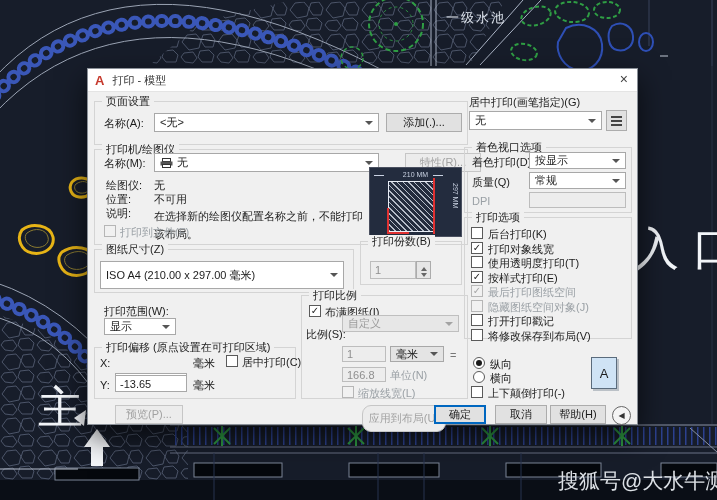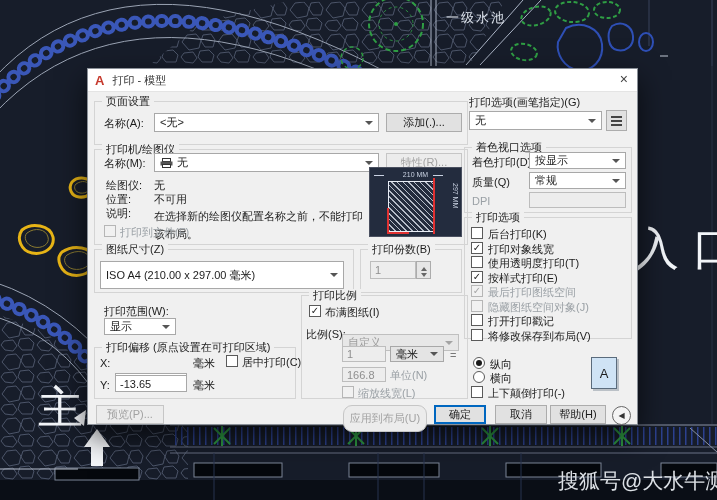--- a/index.html
+++ b/index.html
@@ -19,21 +19,21 @@
   .close{position:absolute;right:9px;top:2px;font-size:14px;color:#444;cursor:default;}
   .lbl{position:absolute;font-size:11px;color:#1c1c1c;white-space:nowrap;line-height:12px;}
   .lbl.dis{color:#9aa0a5;}
   .grp{position:absolute;border:1px solid #d4d4d4;box-sizing:border-box;}
   .glabel{position:absolute;top:-7px;left:7px;background:#f0f0f0;padding:0 4px;font-size:11px;color:#1c1c1c;white-space:nowrap;line-height:12px;}
   .dd{position:absolute;background:#fff;border:1px solid #a8a8a8;box-sizing:border-box;display:flex;align-items:center;padding:0 16px 0 5px;font-size:11px;color:#1c1c1c;white-space:nowrap;overflow:hidden;}
   .dd::after{content:"";position:absolute;right:5px;top:50%;margin-top:-2px;border:4px solid transparent;border-top:4px solid #555;}
   .dd.dis{background:#e7e7e7;color:#9a9a9a;border-color:#bfbfbf;}
   .dd.dis::after{border-top-color:#a3a3a3;}
   .btn{position:absolute;background:#e1e1e1;border:1px solid #acacac;box-sizing:border-box;display:flex;align-items:center;justify-content:center;font-size:11px;color:#1c1c1c;cursor:default;white-space:nowrap;}
-  .btn.dis{color:#a2a2a2;background:#ececec;border-color:#c6c6c6;}
+  .btn.dis{color:#a2a2a2;background:#ececec;border-color:#c6c6c6;margin-left:19px;}
   .btn.default{border-color:#0067c0;box-shadow:inset 0 0 0 1px #0067c0;}
   .txt{position:absolute;background:#fff;border:1px solid #a8a8a8;box-sizing:border-box;display:flex;align-items:center;padding:0 4px;font-size:11px;color:#1c1c1c;}
   .txt.dis{background:#ededed;color:#8f8f8f;border-color:#bdbdbd;}
   .cb{position:absolute;width:12px;height:12px;background:#fff;border:1px solid #5a5a5a;box-sizing:border-box;font-size:10px;line-height:10px;text-align:center;color:#1c1c1c;}
   .cb.dis{border-color:#b6b6b6;background:#f1f1f1;color:#a5a5a5;}
   .radio{position:absolute;width:12px;height:12px;border-radius:50%;border:1px solid #5a5a5a;background:#fff;box-sizing:border-box;}
   .radio.selected::after{content:"";position:absolute;left:2px;top:2px;right:2px;bottom:2px;border-radius:50%;background:#1a1a1a;}
   .spin{position:absolute;width:15px;box-sizing:border-box;border:1px solid #acacac;background:#e6e6e6;display:flex;flex-direction:column;}
   .spin div{flex:1;position:relative;}
   .spin .up::after{content:"";position:absolute;left:50%;top:50%;margin:-2px 0 0 -3px;border:3px solid transparent;border-bottom:4px solid #666;}
@@ -233,21 +233,21 @@
       <div class="dimh">297 MM</div>
     </div>
 
     <div class="grp" style="left:6px;top:180px;width:260px;height:44px;">
       <span class="glabel">图纸尺寸(Z)</span>
     </div>
     <div class="dd" style="left:12px;top:192px;width:244px;height:28px;">
         <span>ISO A4 (210.00 x 297.00 毫米)</span>
       </div>
 
-    <div class="grp" style="left:272px;top:180px;width:102px;height:44px;">
+    <div class="grp" style="left:272px;top:172px;width:102px;height:44px;">
       <span class="glabel">打印份数(B)</span>
     </div>
     <div class="txt dis" style="left:282px;top:192px;width:46px;height:18px;">
         <span>1</span>
       </div>
     <div class="spin" style="left:328px;top:192px;height:18px;">
       <div class="up"></div>
       <div class="dn"></div>
     </div>
 
@@ -271,38 +271,38 @@
         <span>-13.65</span>
       </div>
     <span class="lbl" style="left:105px;top:310px;">毫米</span>
 
     <div class="grp" style="left:213px;top:226px;width:167px;height:104px;">
       <span class="glabel">打印比例</span>
     </div>
     <span class="cb checked" style="left:221px;top:236px;">✓</span>
     <span class="lbl" style="left:237px;top:237px;">布满图纸(I)</span>
     <span class="lbl" style="left:218px;top:259px;">比例(S):</span>
-    <div class="dd dis" style="left:254px;top:265px;width:117px;height:17px;">
+    <div class="dd dis" style="left:254px;top:246px;width:117px;height:17px;">
         <span>自定义</span>
       </div>
     <div class="txt dis" style="left:254px;top:277px;width:44px;height:16px;">
         <span>1</span>
       </div>
     <div class="dd" style="left:302px;top:277px;width:54px;height:16px;background:#e4e4e4;">
         <span>毫米</span>
       </div>
     <span class="lbl" style="left:362px;top:280px;color:#777;">=</span>
     <div class="txt dis" style="left:254px;top:298px;width:44px;height:15px;">
         <span>166.8</span>
       </div>
     <span class="lbl dis" style="left:302px;top:300px;">单位(N)</span>
     <span class="cb dis" style="left:254px;top:317px;"></span>
     <span class="lbl dis" style="left:270px;top:318px;">缩放线宽(L)</span>
 
-    <span class="lbl" style="left:381px;top:27px;">打印选项(画笔指定)(G)</span>
+    <span class="lbl" style="left:381px;top:27px;">居中打印(画笔指定)(G)</span>
     <div class="dd" style="left:381px;top:42px;width:133px;height:19px;">
         <span>无</span>
       </div>
     <div class="btn" style="left:518px;top:41px;width:21px;height:21px;">
         <span class="editicon"></span>
       </div>
 
     <div class="grp" style="left:376px;top:78px;width:168px;height:66px;">
       <span class="glabel">着色视口选项</span>
     </div>

